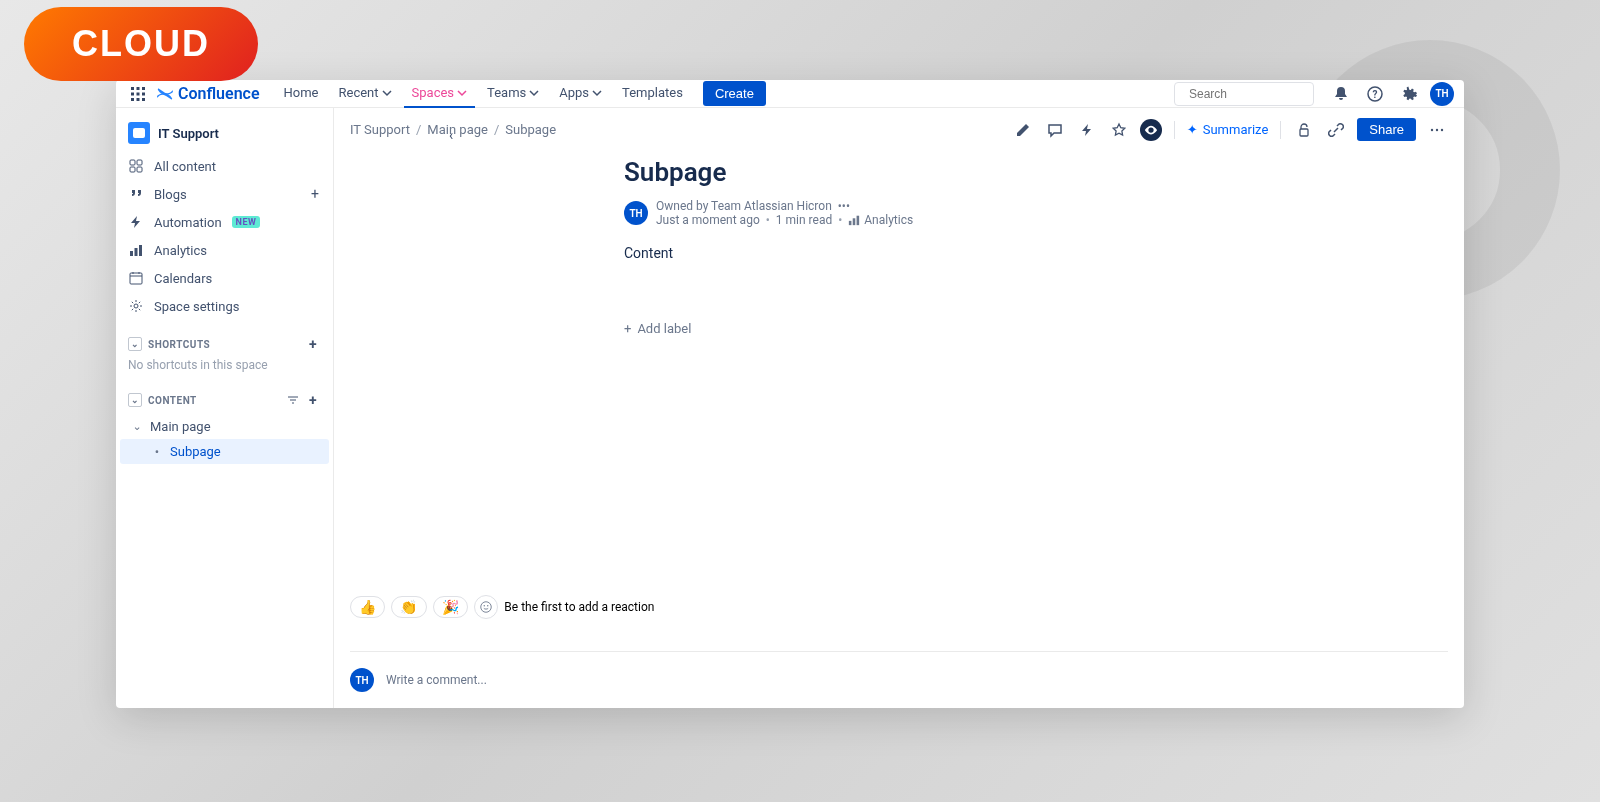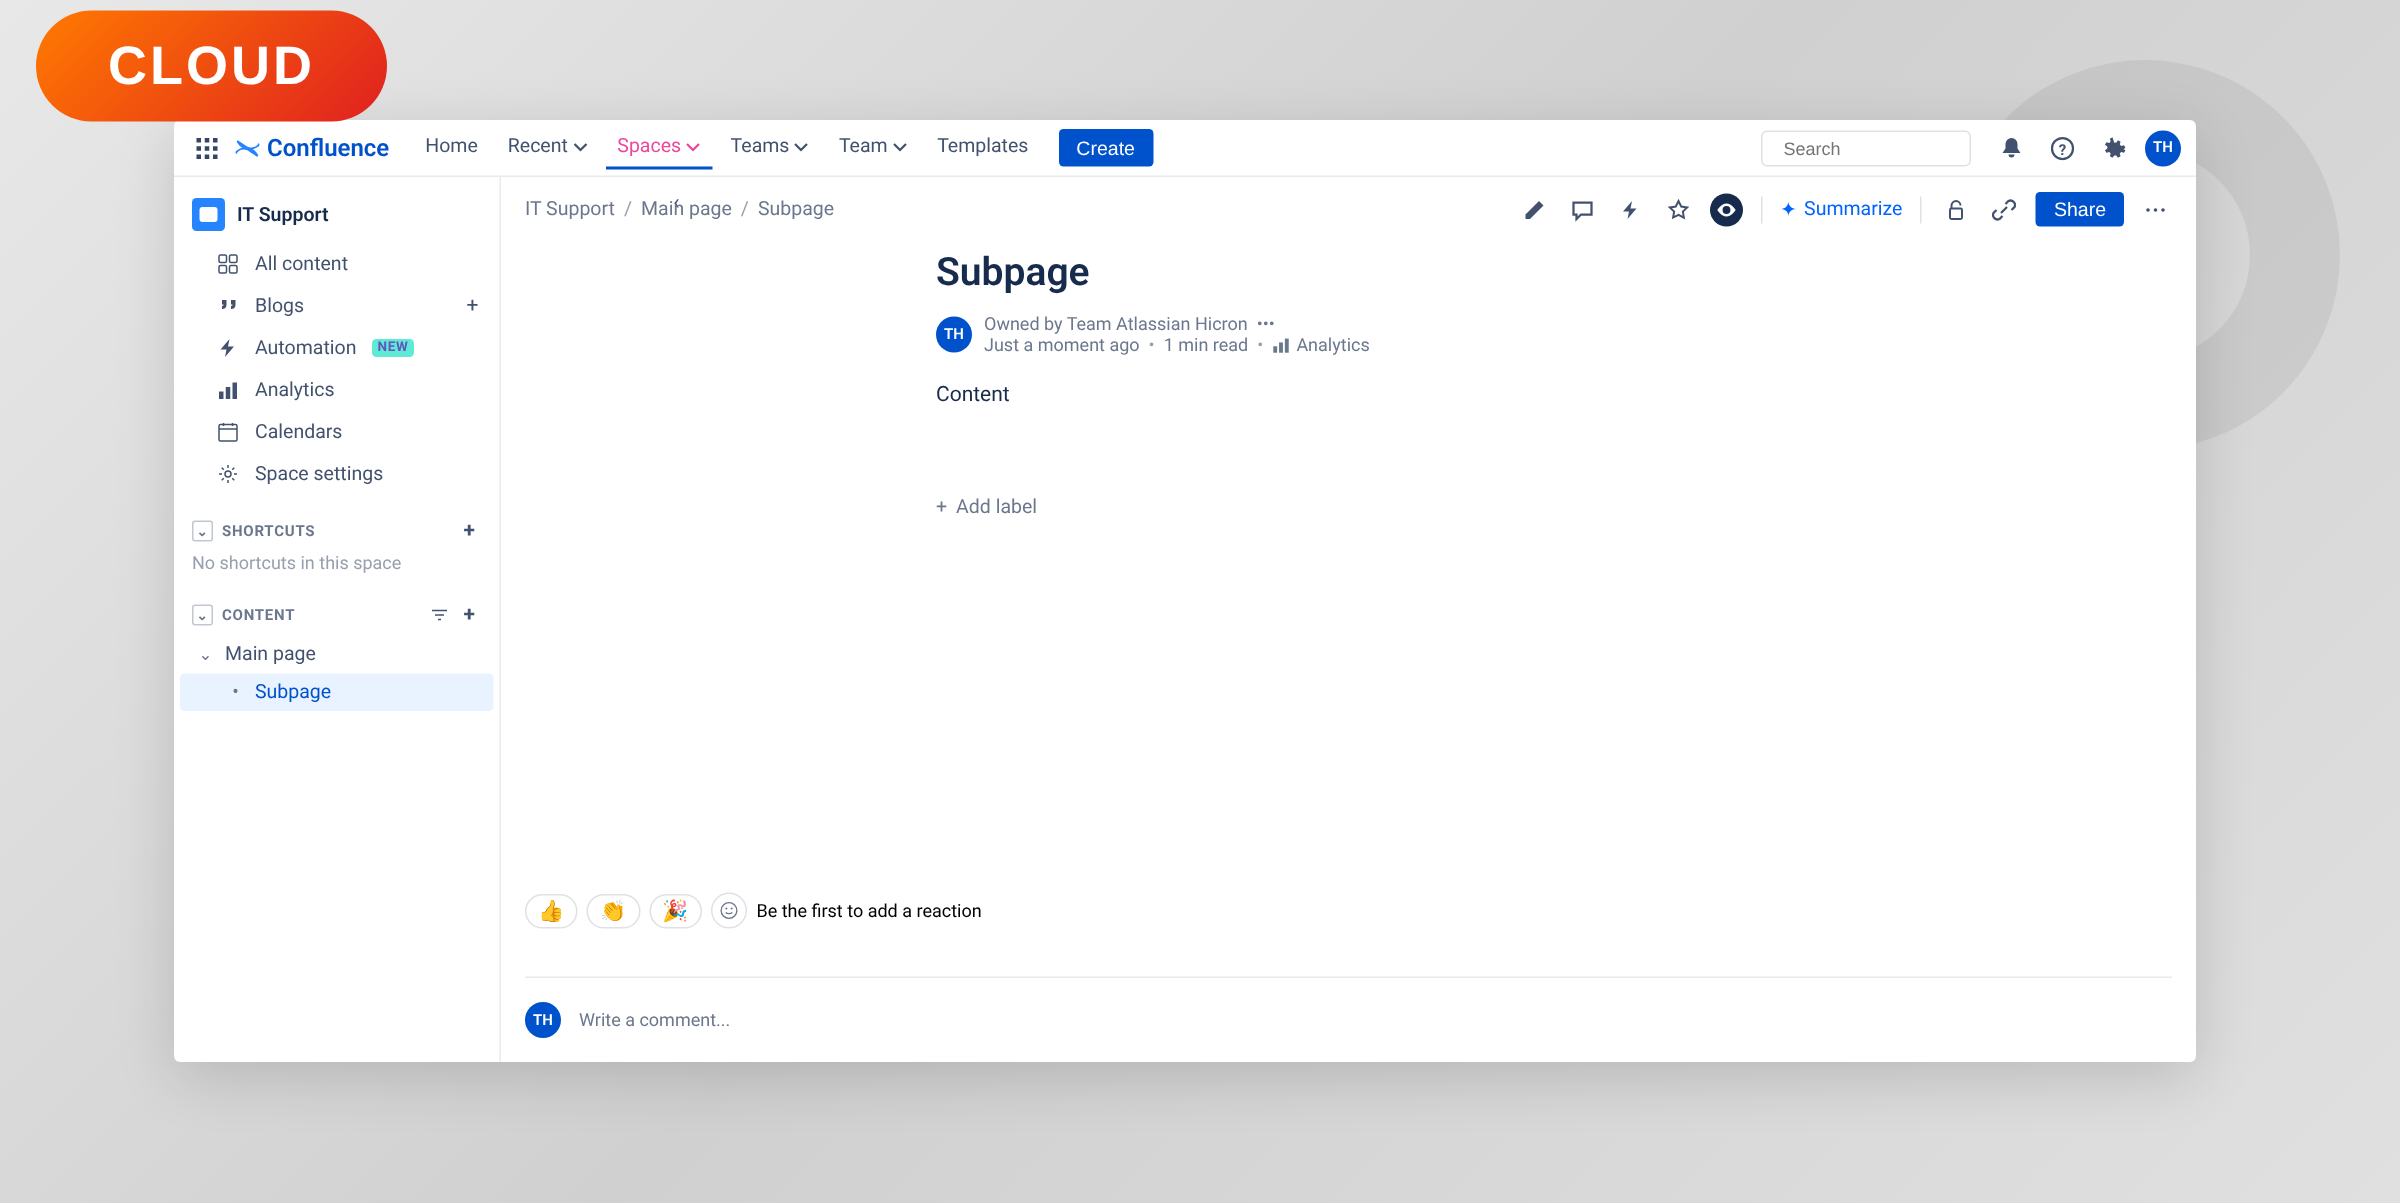--- a/index.html
+++ b/index.html
@@ -44,21 +44,21 @@
     background: #fff;
     border-radius: 4px;
     box-shadow: 0 10px 40px rgba(0,0,0,0.15);
     z-index: 10;
     display: flex;
     flex-direction: column;
     overflow: hidden;
   }
   
   .topnav {
-    height: 38px;
+    height: 28px;
     border-bottom: 1px solid #eaeaea;
     display: flex;
     align-items: center;
     padding: 0 10px;
     gap: 6px;
     font-size: 13px;
     color: #42526e;
   }
   .app-switcher {
     width: 24px; height: 24px;
@@ -129,21 +129,21 @@
     padding: 8px 12px;
     font-weight: 600; color:#172b4d;
   }
   .space-icon {
     width:22px; height:22px; border-radius:3px;
     background:#2684ff; display:flex; align-items:center; justify-content:center;
   }
   .space-icon-inner { width:12px; height:10px; background:#fff; border-radius:2px; }
   .side-item {
     display:flex; align-items:center; gap:10px;
-    padding: 6px 12px; color:#42526e; cursor:pointer;margin-left:16px;
+    padding: 6px 12px; color:#42526e; cursor:pointer;
   }
   .side-icon { width:16px; height:16px; display:flex; align-items:center; justify-content:center; color:#42526e; }
   .badge-new {
     background:#5eead4; color:#6554c0; font-size:9px; font-weight:700;
     padding:1px 4px; border-radius:3px; letter-spacing:0.5px;
   }
   .section-header {
     display:flex; align-items:center; gap:6px;
     padding: 6px 12px; margin-top: 10px;
     color:#6b778c; font-size:10px; font-weight:700; letter-spacing:0.5px;
@@ -284,21 +284,21 @@
             <path d="M1 3l4 4 4-4" stroke="currentColor" fill="none" stroke-width="1.5"></path>
           </svg>
         </div>
       <div class="nav-item">
           <span>Teams</span>
           <svg class="chev" viewBox="0 0 10 10">
             <path d="M1 3l4 4 4-4" stroke="currentColor" fill="none" stroke-width="1.5"></path>
           </svg>
         </div>
       <div class="nav-item">
-          <span>Team</span>
+          <span>Apps</span>
           <svg class="chev" viewBox="0 0 10 10">
             <path d="M1 3l4 4 4-4" stroke="currentColor" fill="none" stroke-width="1.5"></path>
           </svg>
         </div>
       <div class="nav-item">
           <span>Templates</span>
         </div>
     </div>
     <button class="btn-create"><span>Create</span></button>
     <div class="topnav-spacer"></div>

